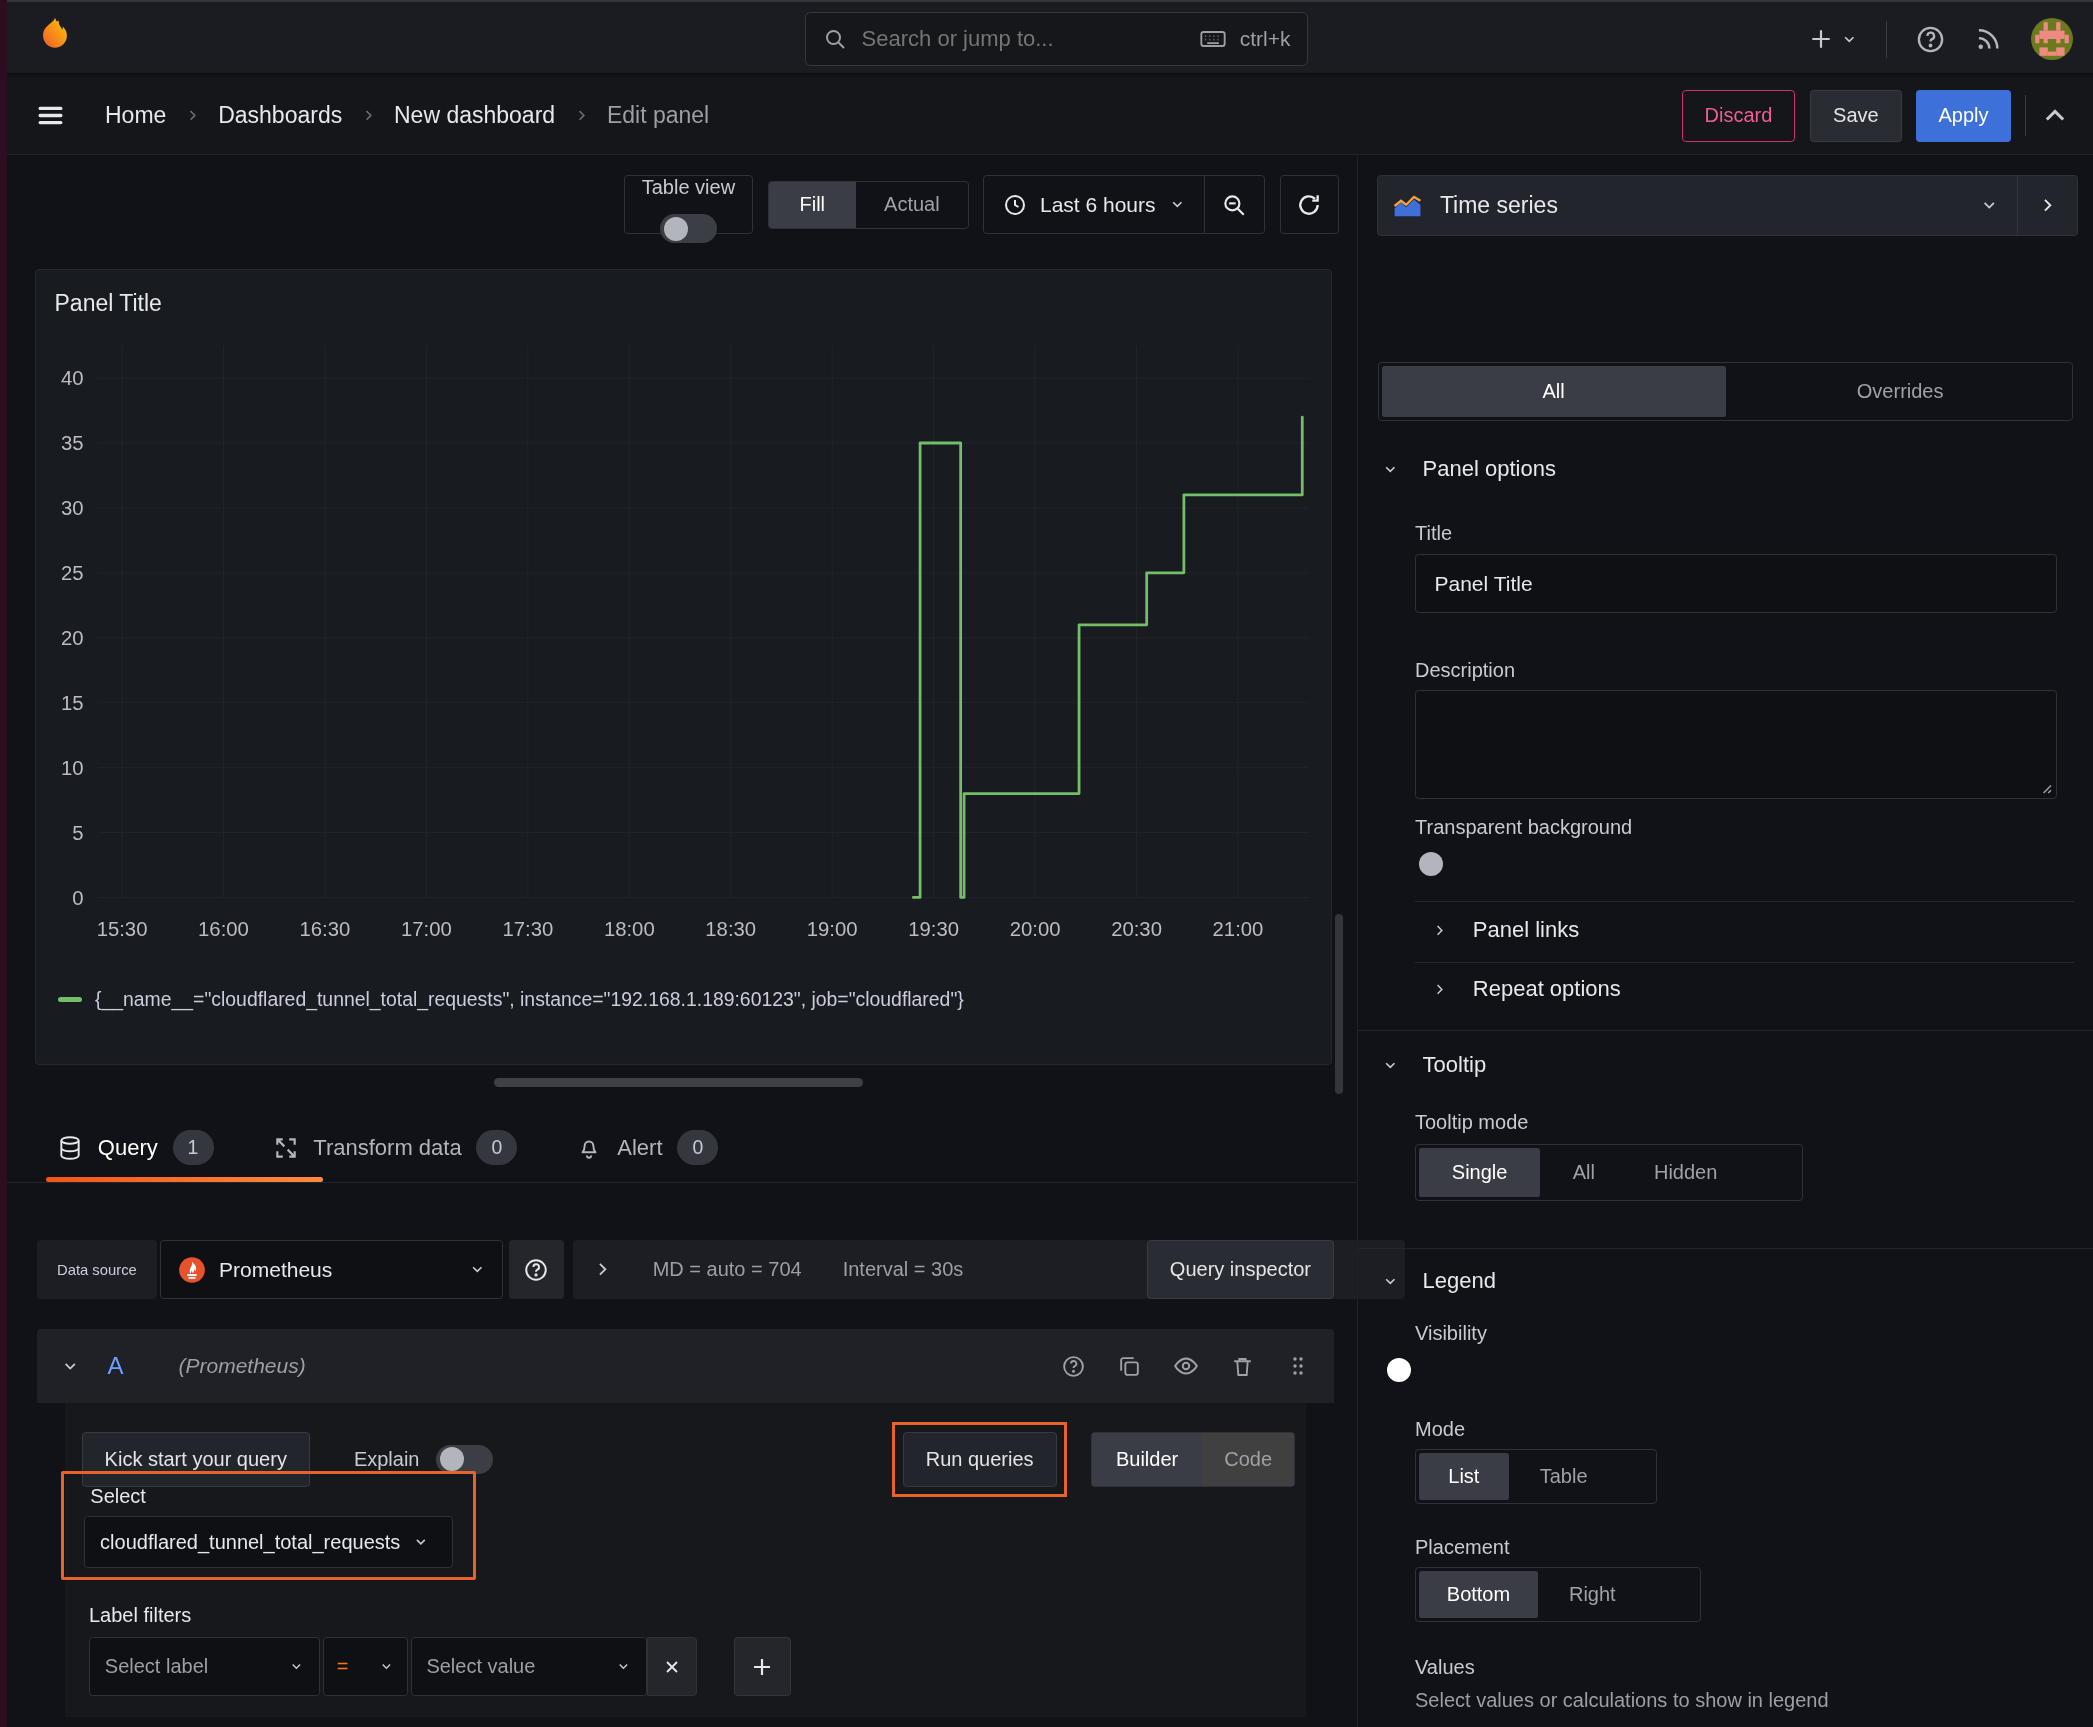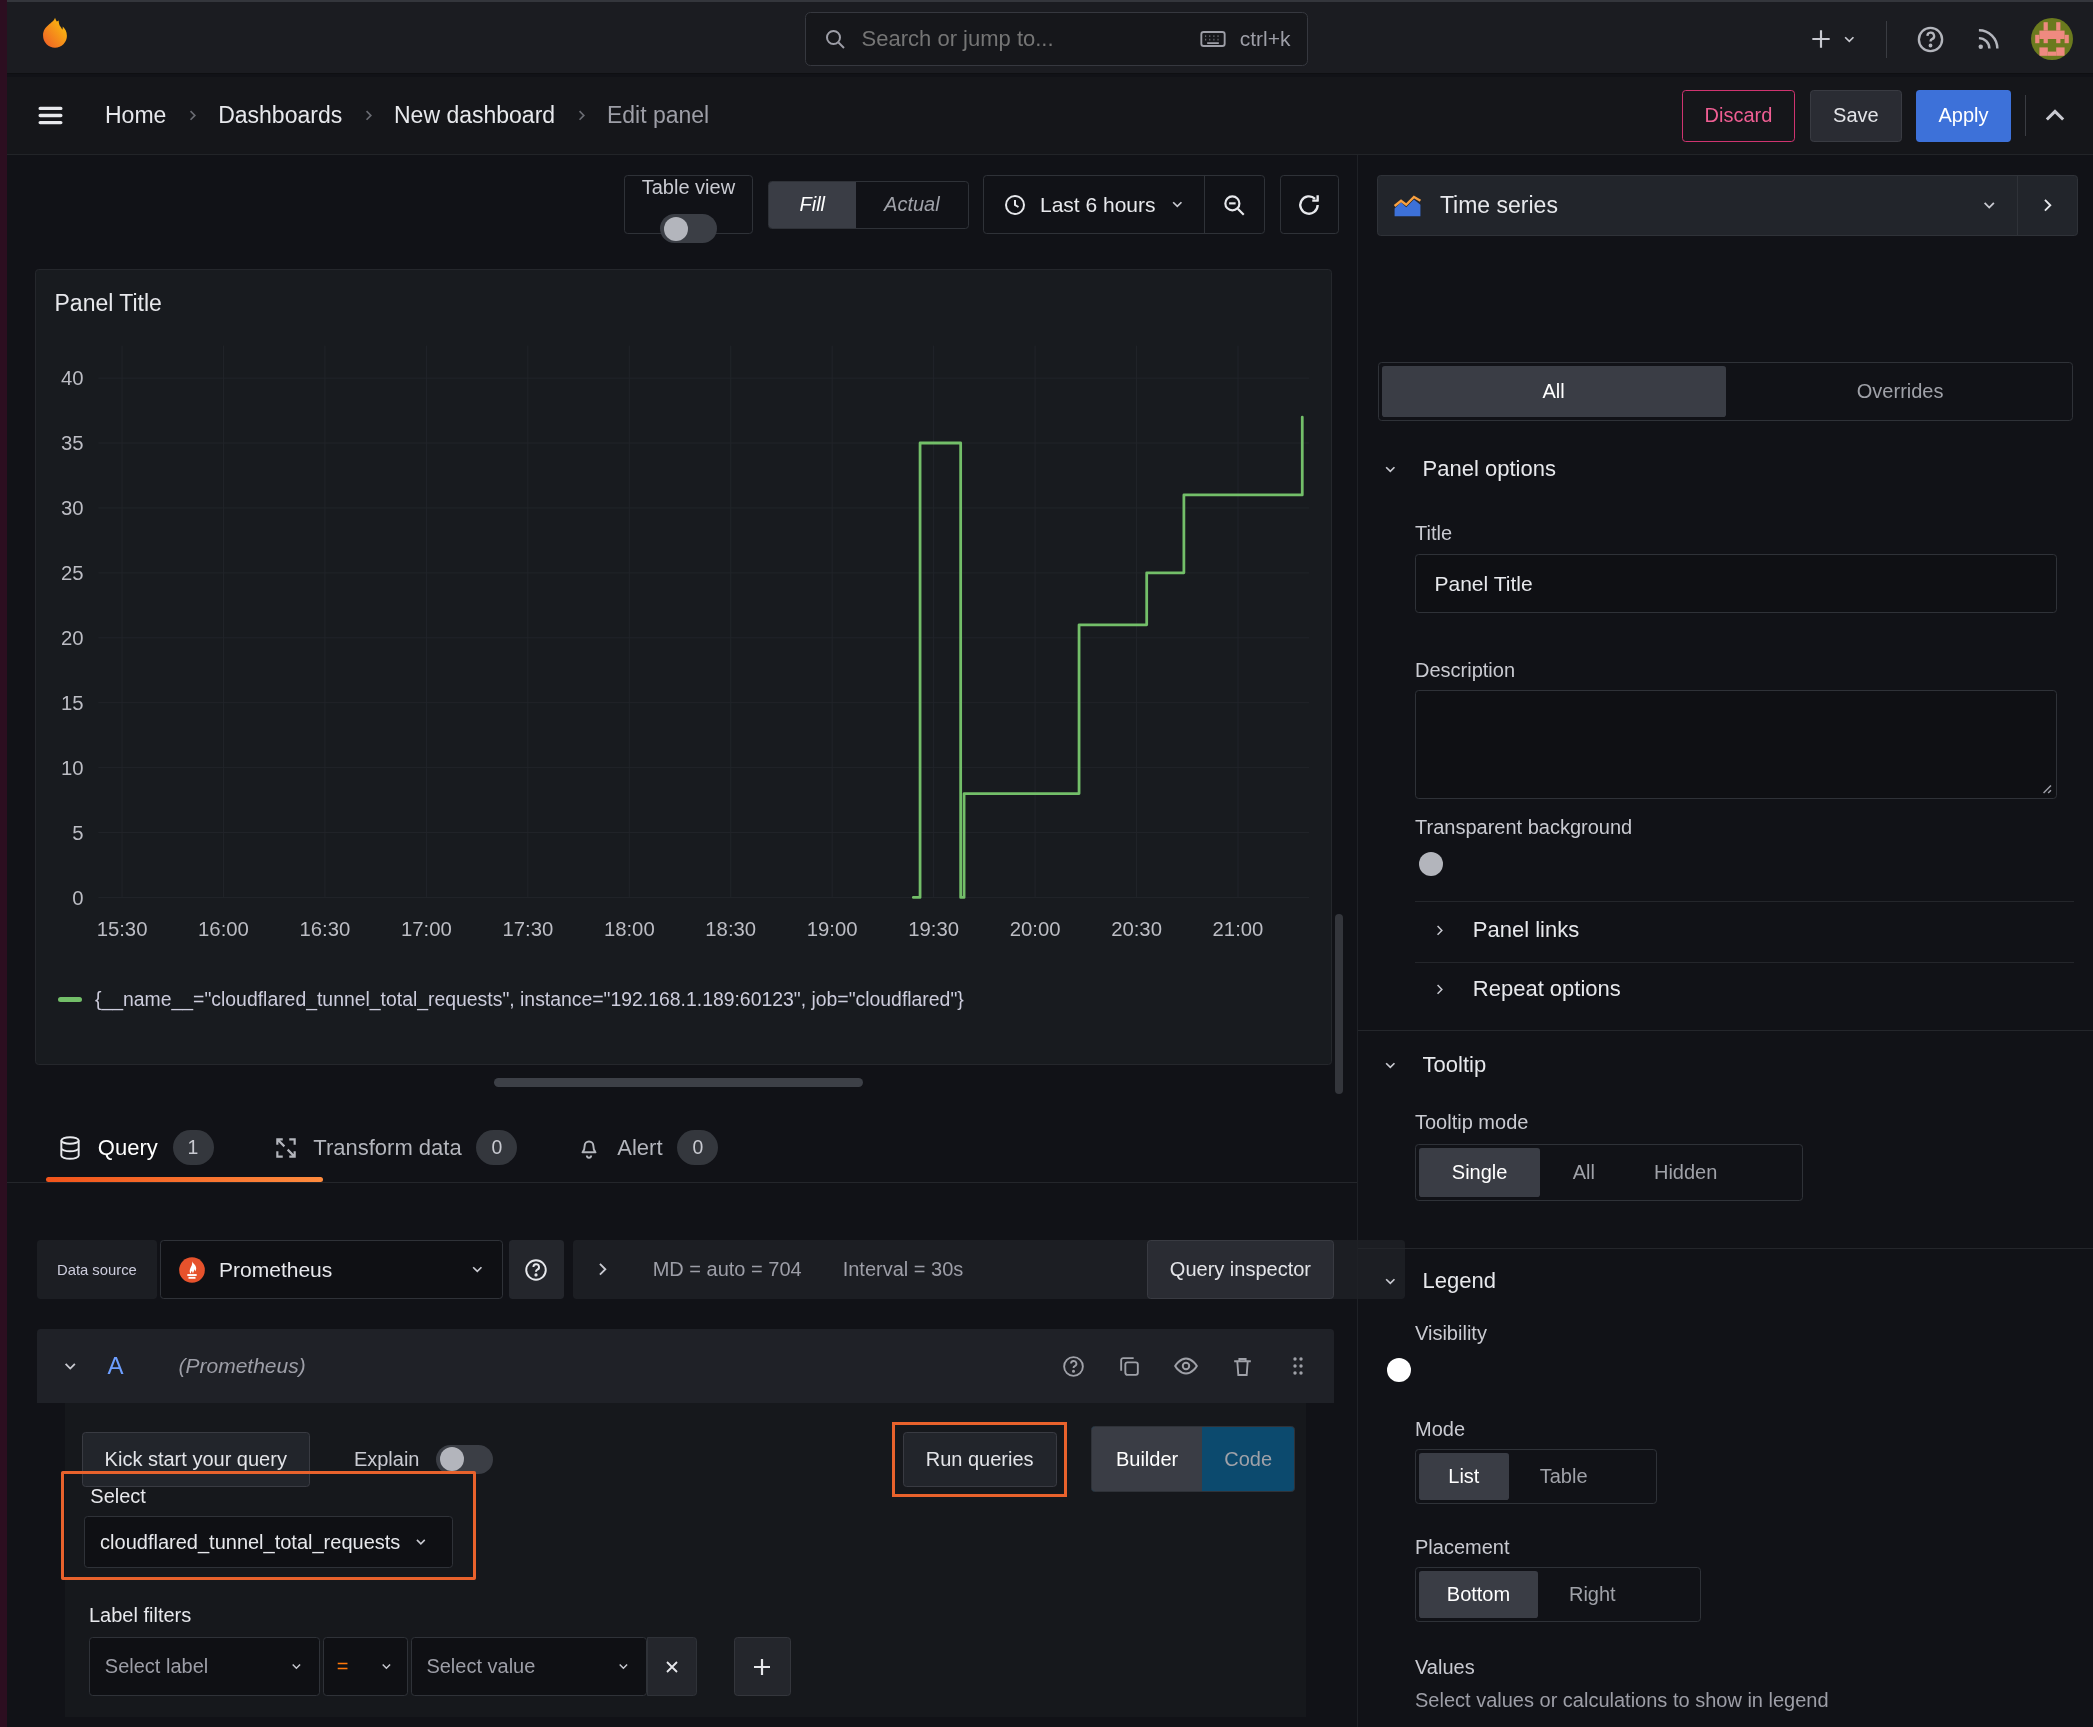--- a/index.html
+++ b/index.html
@@ -158,21 +158,21 @@
 
   <div class="abs" style="left:0;top:155px;width:1357px;height:1573px;">
 
     <div class="abs flex" style="top:20px;right:18.5px;gap:14.8px;">
       <div class="box flex" style="height:57px;padding:0 16.6px;gap:14.8px;flex-direction:column;">
         <span class="label">Table view</span>
         <span class="toggle">
             <span class="knob"></span>
           </span>
       </div>
-      <div class="seg" style="height:48px;font-style:italic;">
+      <div class="seg" style="height:48px;">
         <span class="opt active" style="padding:0 31px;">Fill</span>
         <span class="opt" style="padding:0 28px;">Actual</span>
       </div>
       <div class="box flex" style="height:57px;">
         <span class="flex" style="padding:0 18.5px;gap:13px;">
           <span class="icon">
             <svg class="ic" width="24" height="24" viewBox="0 0 24 24" fill="none" stroke="#e7e8ec" stroke-width="2">
                 <circle cx="12" cy="12" r="9"></circle>
                 <path d="M12 7v5l3.5 2"></path>
               </svg>
@@ -380,21 +380,21 @@
     <div class="abs" style="left:65px;top:1248px;width:1241px;height:314px;background:#16181c;">
       <div class="abs flex" style="left:16.6px;top:18.5px;right:11px;">
         <span class="btn" style="background:#22252b;border:0.9px solid #393b42;color:#e3e4e8;height:55px;">Kick start your query</span>
         <span class="label" style="margin-left:44px;">Explain</span>
         <span class="toggle" style="margin-left:16.6px;">
             <span class="knob"></span>
           </span>
         <span class="hl" style="margin-left:auto;border-radius:0;padding:7.4px;display:inline-flex;">
           <span class="btn" style="background:#22252b;border:0.9px solid #393b42;color:#e3e4e8;height:55px;">Run queries</span>
         </span>
-        <div class="seg" style="height:66px;margin-left:24px;background:#0c4a6e;">
+        <div class="seg" style="height:55px;margin-left:24px;background:#404040;">
           <span class="opt active" style="padding:0 24px;">Builder</span>
           <span class="opt" style="padding:0 22px;">Code</span>
         </div>
       </div>
 
       <div class="abs hl" style="left:-3.7px;top:68px;width:415px;height:109px;border-radius:1.8px;box-sizing:border-box;">
         <div class="abs" style="left:26px;top:11px;font-size:20px;color:#e7e8ec;">Select</div>
         <div class="abs flex input" style="left:20px;top:42px;width:369px;height:52px;padding:0 14.8px;background:#0f1014;">
           <span style="font-size:20px;color:#e7e8ec;">cloudflared_tunnel_total_requests</span>
           <span class="icon" style="margin-left:13px;">

